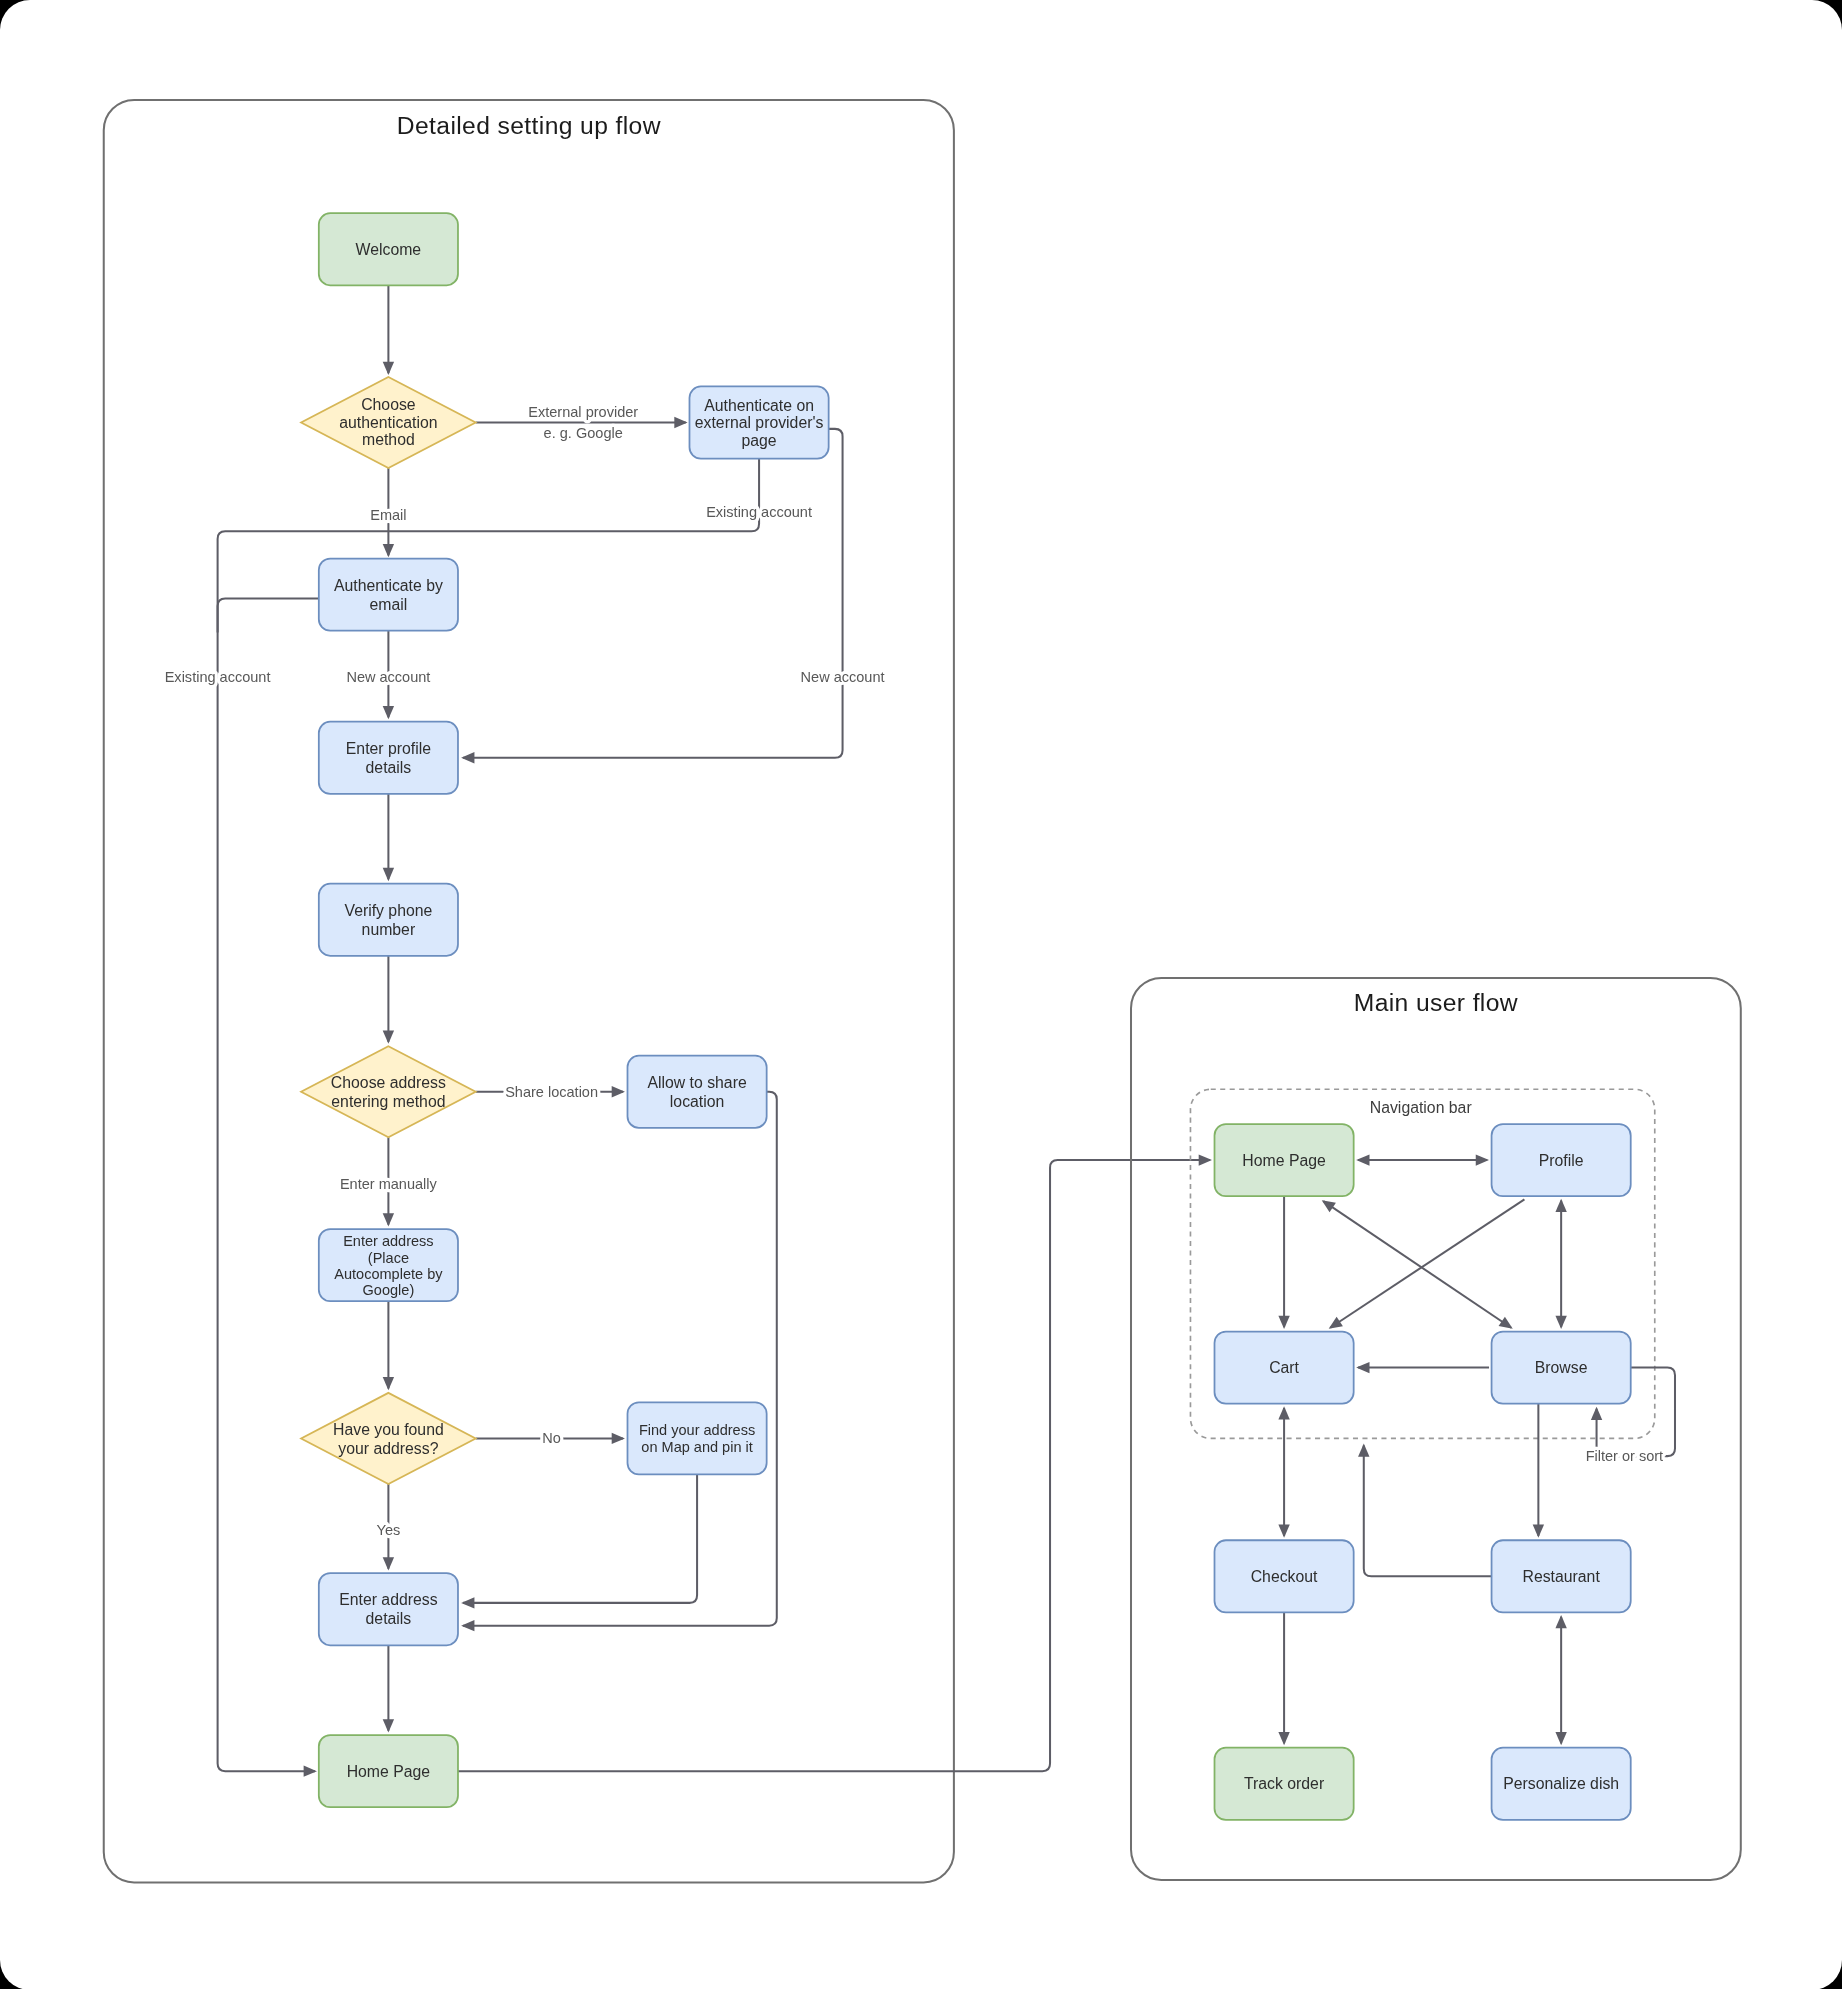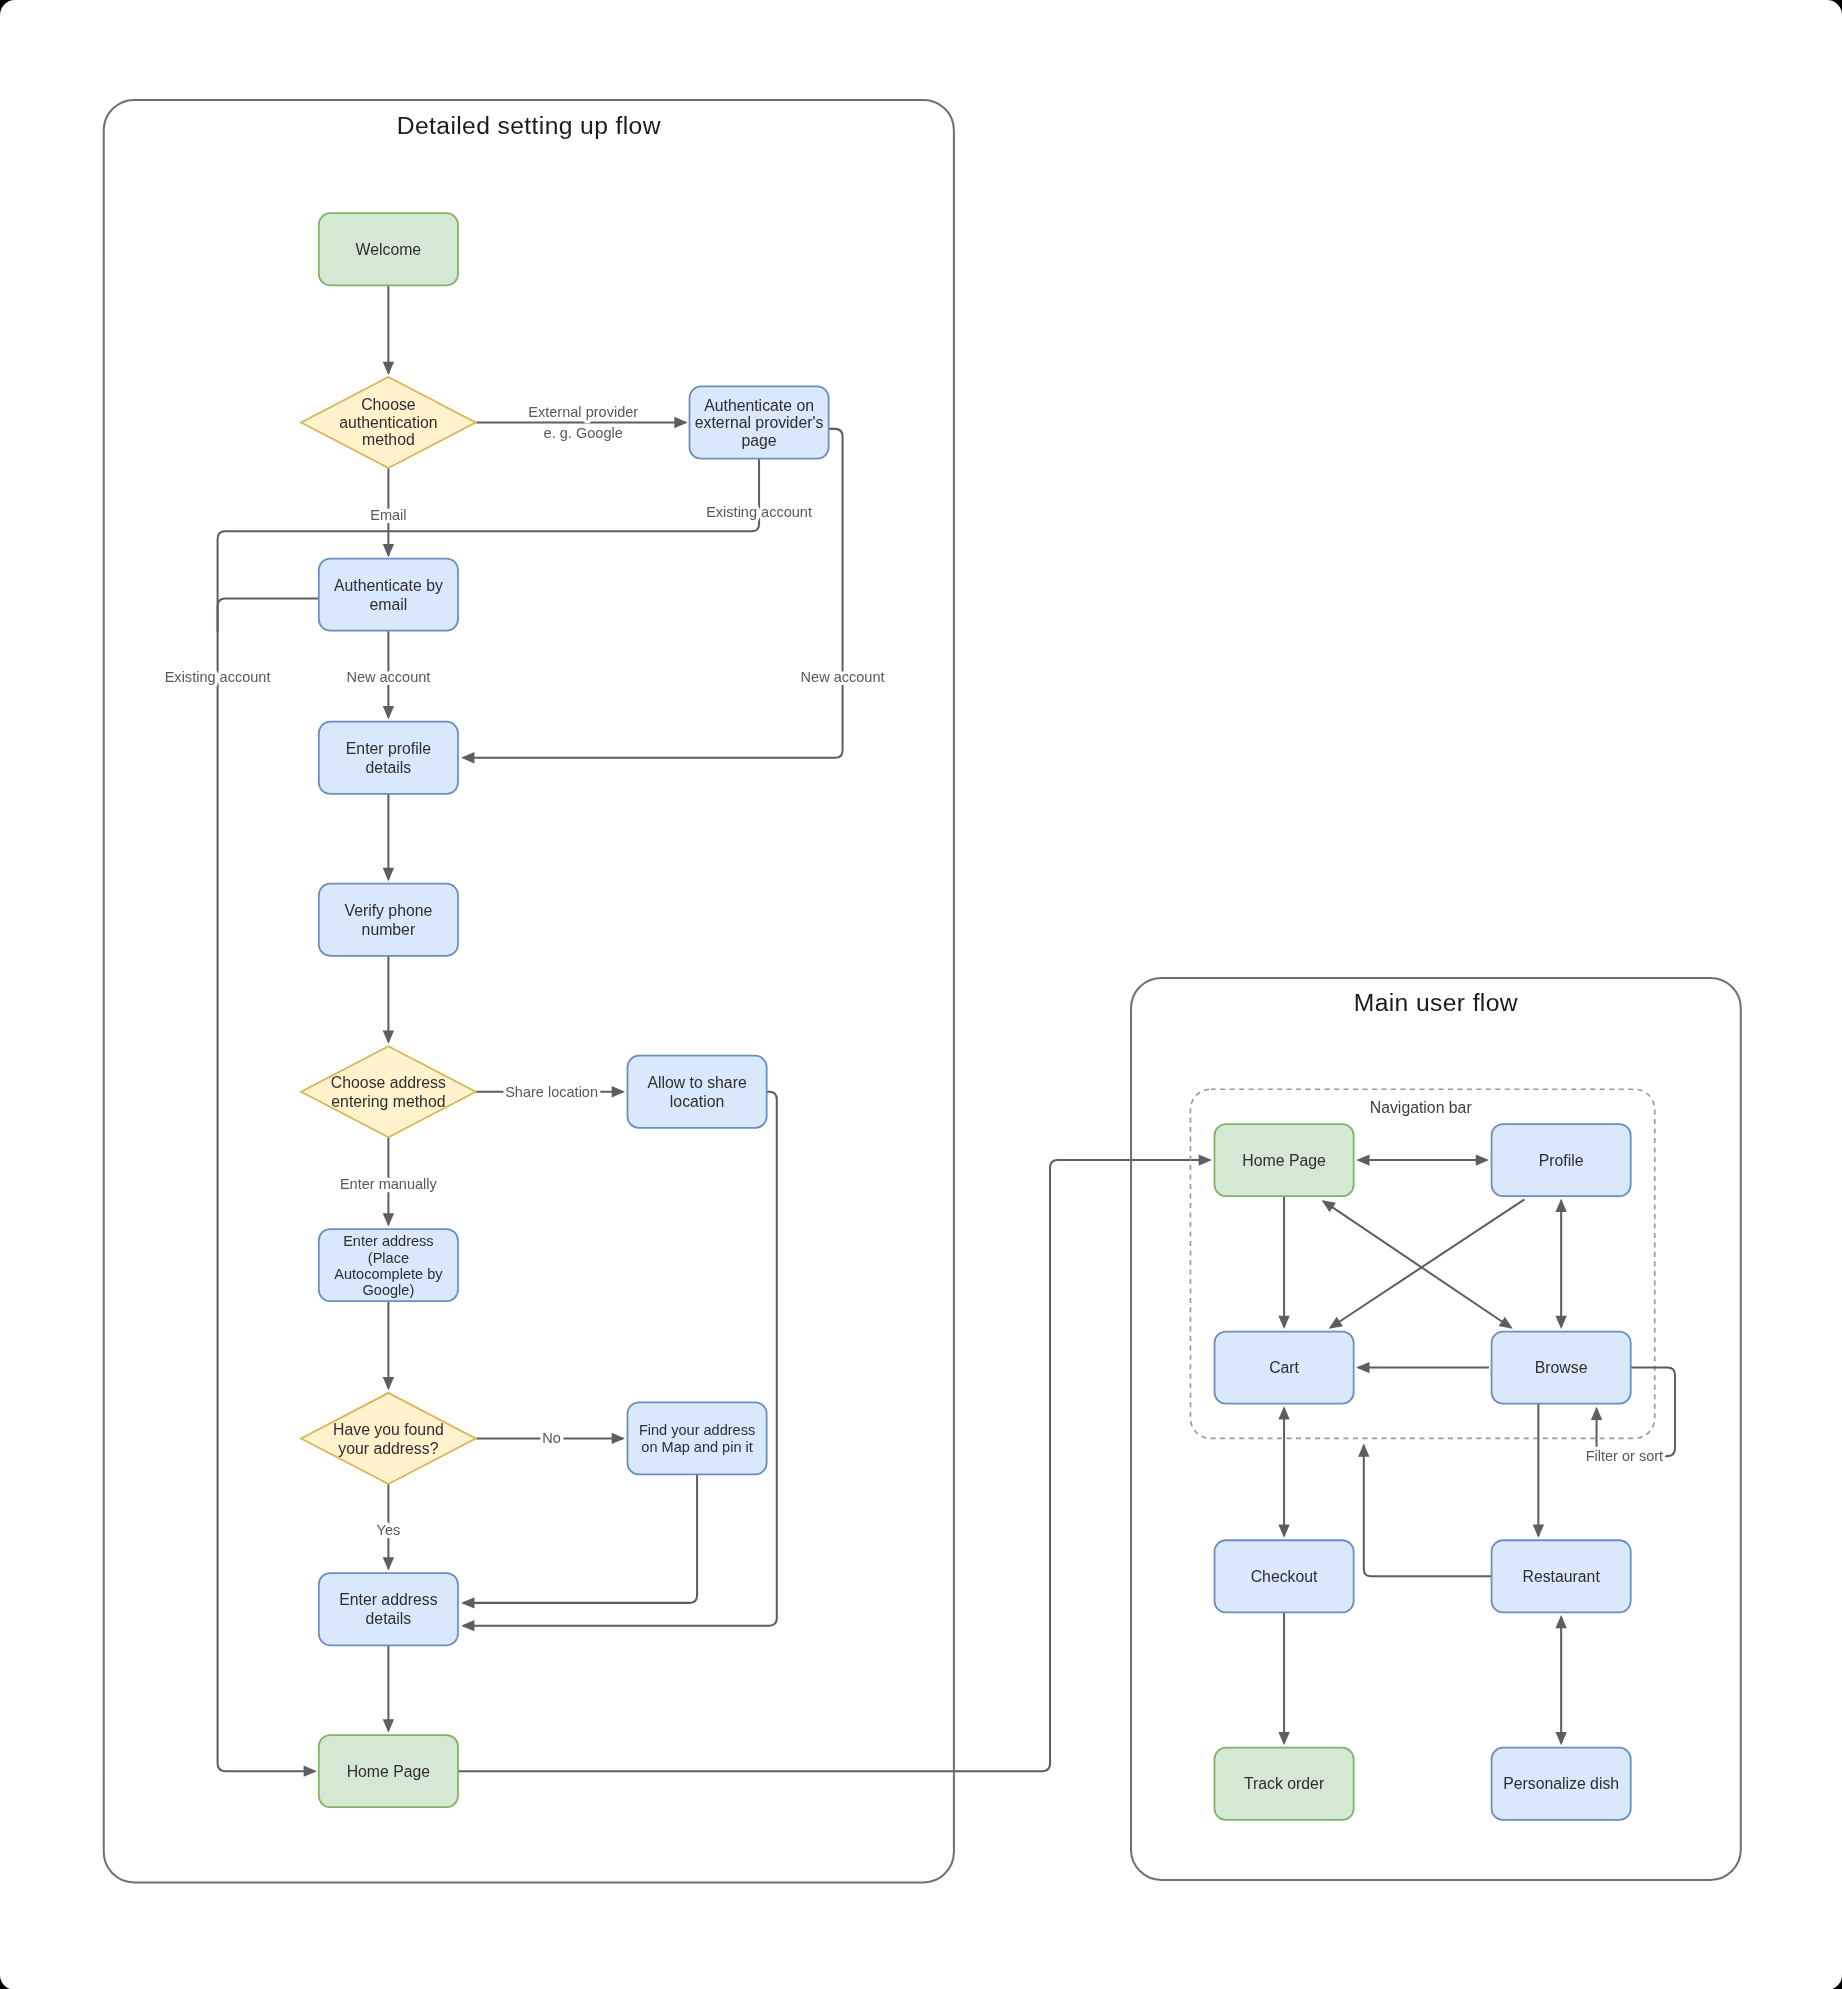--- a/index.html
+++ b/index.html
@@ -5,21 +5,21 @@
   html,body{margin:0;padding:0;}
   body{
     width:1842px;height:1990px;
     background:#000;
     font-family:"Liberation Sans", sans-serif;
     position:relative;
   }
   .canvas{
     position:absolute;inset:0;
     background:#fff;
-    border-radius:15px;
+    border-radius:30px;
     overflow:hidden;
   }
   svg{display:block;width:100%;height:100%;}
   .container-box{fill:none;stroke:#707070;stroke-width:1.6;}
   .dashed-box{fill:none;stroke:#9a9a9a;stroke-width:1.3;stroke-dasharray:4 3.5;}
   .title{font-size:19.5px;fill:#1c1c1c;font-weight:500;text-anchor:middle;letter-spacing:.3px;}
   .group-label{font-size:12.5px;fill:#3d3d3d;text-anchor:middle;}
   .node-green{fill:#d5e8d4;stroke:#82b366;stroke-width:1.4;}
   .node-blue{fill:#dae8fc;stroke:#6c8ebf;stroke-width:1.4;}
   .node-yellow{fill:#fff2cc;stroke:#d6b656;stroke-width:1.4;}

